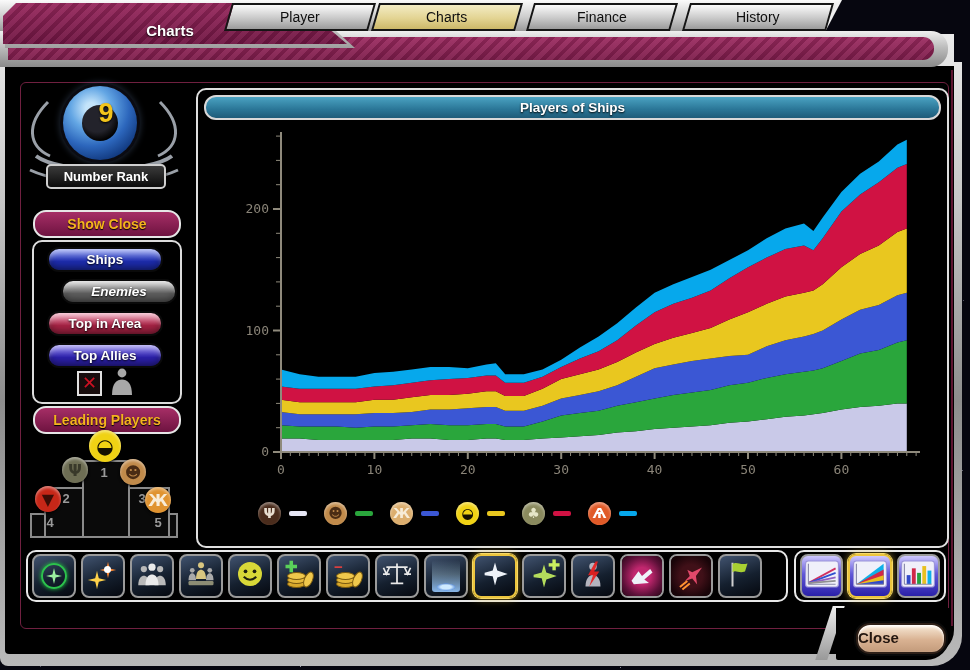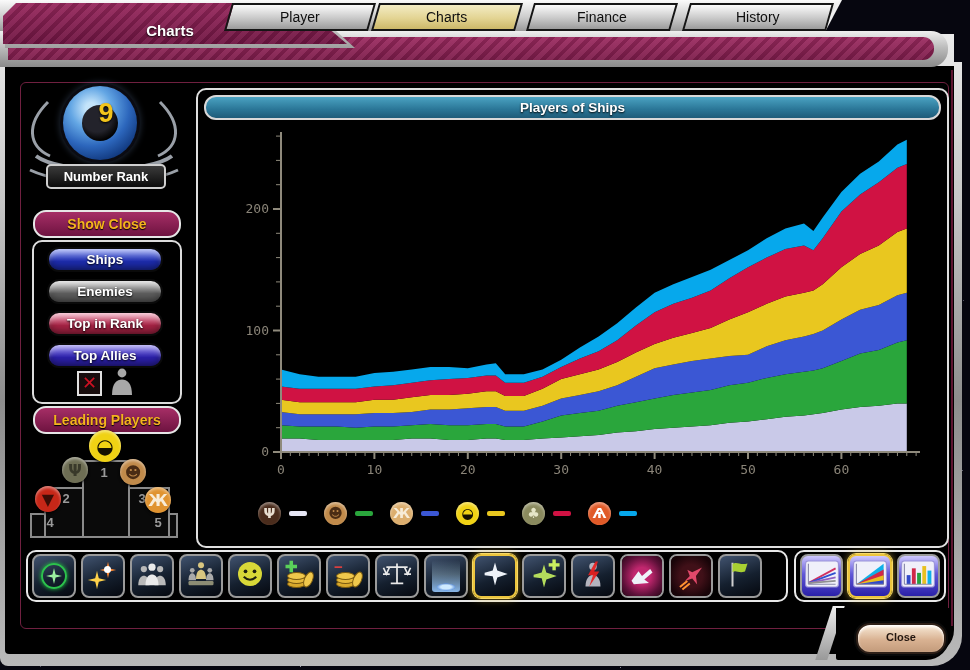--- a/index.html
+++ b/index.html
@@ -82,21 +82,21 @@
   .tool-btn{width:44px;height:44px;border-radius:8px;border:2px solid #9a9a9a;box-sizing:border-box;cursor:pointer;
     background:linear-gradient(160deg,#41536f,#15202f 55%,#05080f);display:flex;align-items:center;justify-content:center;overflow:hidden}
   .tool-btn.sel{border-color:#ecc53e;box-shadow:0 0 0 1px #f7d966,0 0 9px rgba(245,205,70,.7)}
   .tool-btn.charty{background:linear-gradient(180deg,#cfc8ff,#6157d8 45%,#2a20a8)}
   .star4{display:inline-block;clip-path:polygon(50% 0,60% 40%,100% 50%,60% 60%,50% 100%,40% 60%,0 50%,40% 40%)}
   
   #close-notch{left:836px;top:608px;width:114px;height:52px;background:#000;border-radius:0 0 24px 2px}
   #notch-edge{left:824px;top:606px;width:12px;height:54px;background:linear-gradient(180deg,#eee,#999);transform:skewX(-18deg)}
   #close-btn{left:856px;top:623px;width:86px;height:27px;border-radius:14px;cursor:pointer;
     background:linear-gradient(180deg,#f8ead8,#d9b292 55%,#c39b7b);border:2px solid #2e2018;
-    box-shadow:0 0 0 2px #0a0a0a,inset 0 2px 3px #fff;color:#241710;font-weight:bold;font-size:11px;text-align:center;line-height:25px}
+    box-shadow:0 0 0 2px #0a0a0a,inset 0 2px 3px #fff;color:#241710;font-weight:bold;font-size:15px;text-align:left;line-height:25px}
   text{font-family:"DejaVu Sans Mono",monospace}
 </style>
 </head>
 <body>
 
 <div class="abs" id="stars"></div>
 <div class="abs" id="trail"></div>
 
 <div class="abs" id="frame">
   <div class="abs" id="frame-inner"></div>
@@ -464,15 +464,15 @@
           <path d="M3 21 H27 M3 21 V3" stroke="#8888aa" stroke-width="1" fill="none"></path>
         </svg></span>
     </div>
   </div>
 
 <div class="abs" id="notch-edge"></div>
 <div class="abs" id="close-notch"></div>
 <div class="abs" id="close-btn">Close</div>
 
 <div class="sel-btn abs" style="left: 47px; top: 247px; background: linear-gradient(rgb(138, 154, 242), rgb(29, 44, 174) 60%);">Ships</div>
-<div class="sel-btn abs" style="left: 47px; top: 279px; background: linear-gradient(rgb(210, 210, 210), rgb(95, 95, 95) 60%);">Enemies</div>
-<div class="sel-btn abs" style="left: 47px; top: 311px; background: linear-gradient(rgb(242, 162, 186), rgb(168, 35, 69) 60%);">Top in Rank</div>
+<div class="sel-btn abs" style="left: 61px; top: 279px; background: linear-gradient(rgb(210, 210, 210), rgb(95, 95, 95) 60%); font-style: italic;">Enemies</div>
+<div class="sel-btn abs" style="left: 47px; top: 311px; background: linear-gradient(rgb(242, 162, 186), rgb(168, 35, 69) 60%);">Top in Area</div>
 <div class="sel-btn abs" style="left: 47px; top: 343px; background: linear-gradient(rgb(146, 136, 240), rgb(44, 32, 172) 60%);">Top Allies</div>
 
 </body></html>

